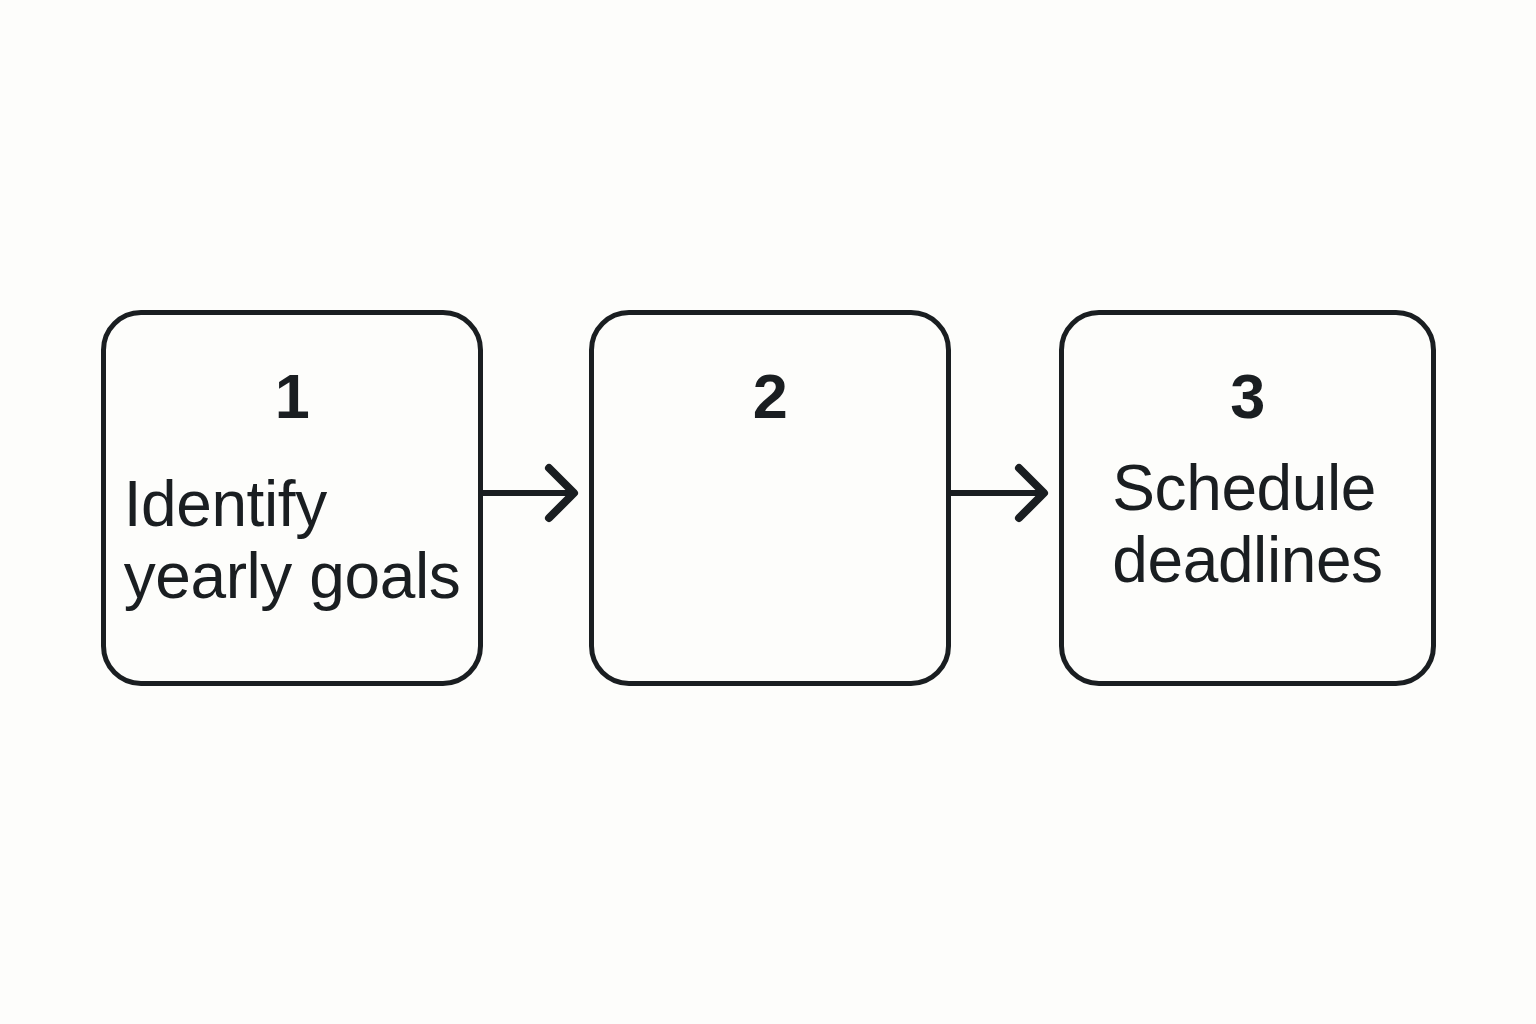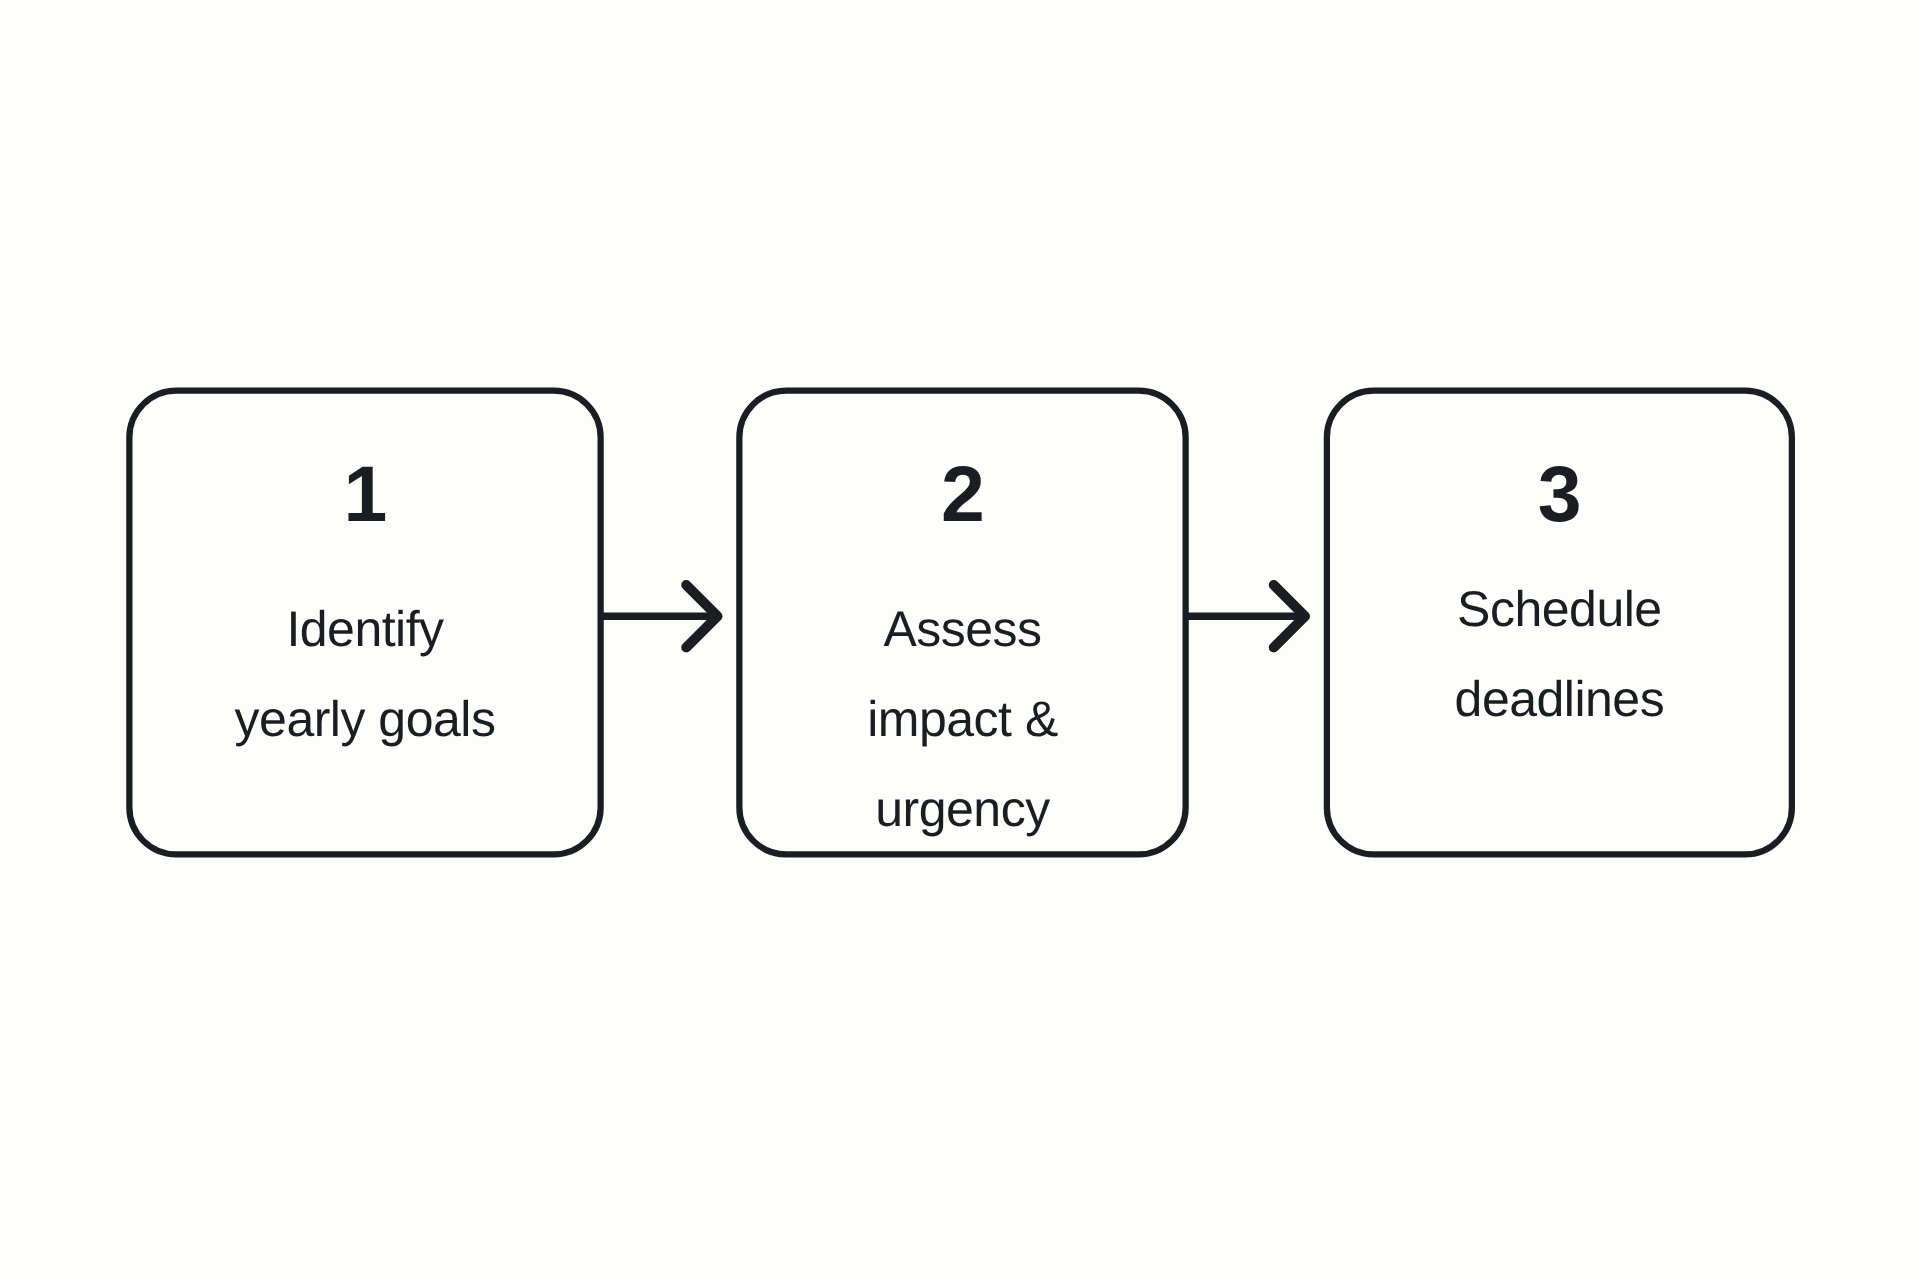--- a/index.html
+++ b/index.html
@@ -36,24 +36,24 @@
 
   .step-number {
     font-size: 63px;
     font-weight: bold;
     line-height: 1;
     letter-spacing: -0.5px;
     text-align: center;
   }
 
   .step-label {
-    font-size: 40px;
+    font-size: 64px;
     font-weight: normal;
     line-height: 72px;
-    text-align: center;
+    text-align: left;
     white-space: pre-line;
     letter-spacing: -0.4px;
   }
 
   
   #node-1 {
     left: 101px;
     top: 310px;
     width: 382px;
     height: 376px;
@@ -103,23 +103,20 @@
 
   <div class="flow-arrow" id="arrow-1-2">
     <svg width="112" height="62" viewBox="0 0 112 62" fill="none" aria-hidden="true">
       <path d="M0 31 L 94 31" stroke="#1a1e21" stroke-width="6" stroke-linecap="butt"></path>
       <path d="M68 6 L 93 31 L 68 56" stroke="#1a1e21" stroke-width="8" stroke-linecap="round" stroke-linejoin="round" fill="none"></path>
     </svg>
   </div>
 
   <div class="step-node" id="node-2">
     <div class="step-number">2</div>
-    <div class="step-label">Assess
-impact &amp;
-urgency</div>
   </div>
 
   <div class="flow-arrow" id="arrow-2-3">
     <svg width="114" height="62" viewBox="0 0 114 62" fill="none" aria-hidden="true">
       <path d="M0 31 L 96 31" stroke="#1a1e21" stroke-width="6" stroke-linecap="butt"></path>
       <path d="M70 6 L 95 31 L 70 56" stroke="#1a1e21" stroke-width="8" stroke-linecap="round" stroke-linejoin="round" fill="none"></path>
     </svg>
   </div>
 
   <div class="step-node" id="node-3">

